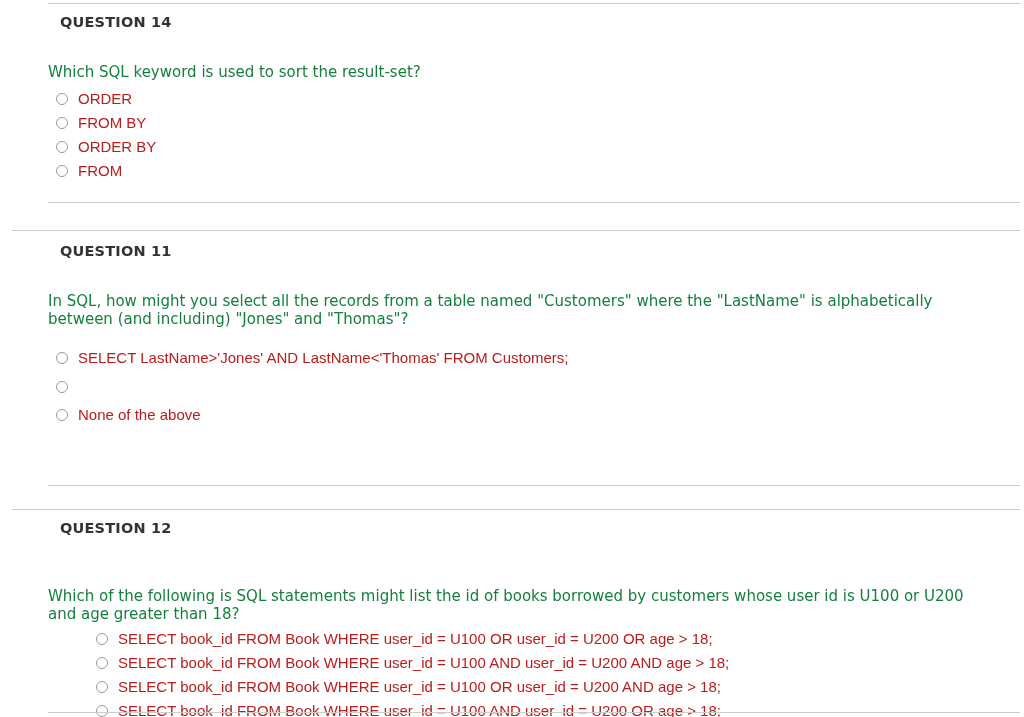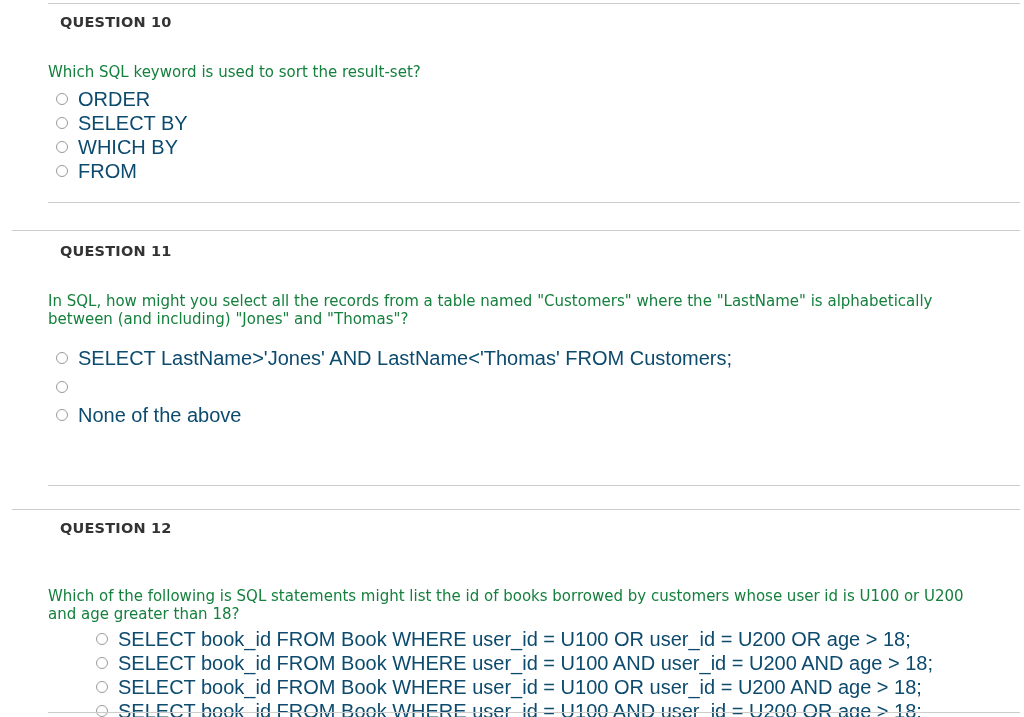--- a/index.html
+++ b/index.html
@@ -71,22 +71,22 @@
   .options {
     list-style: none;
     margin: 0;
     padding: 0;
   }
   .option {
     display: flex;
     align-items: flex-start;
     margin-left: 56px;
     font-family: "Liberation Sans", sans-serif;
-    font-size: 20px;
-    color: #0c4a6e;
+    font-size: 15px;
+    color: #b91c1c;
     cursor: default;
   }
   .options.tight .option { height: 24px; line-height: 24px; }
   .options.loose .option { height: 28.5px; line-height: 28.5px; }
 
   .radio {
     flex: 0 0 auto;
     width: 12px;
     height: 12px;
     border: 1px solid #9a9a9a;
@@ -126,34 +126,34 @@
   #rule-bottom     { top: 712px; }
 </style>
 </head>
 <body>
 
 <div class="page">
 
   <div class="rule-inner" id="rule-top"></div>
 
   <div class="question-block" id="q10-block">
-    <div class="q-heading">QUESTION 10</div>
+    <div class="q-heading">QUESTION 14</div>
     <div class="q-text" id="q10-text">Which SQL keyword is used to sort the result-set?</div>
     <ul class="options tight" id="q10-options">
       <li class="option">
         <span class="radio"></span>
         <span class="option-label">ORDER</span>
       </li>
       <li class="option">
         <span class="radio"></span>
-        <span class="option-label">SELECT BY</span>
-      </li>
-      <li class="option">
-        <span class="radio"></span>
-        <span class="option-label">WHICH BY</span>
+        <span class="option-label">FROM BY</span>
+      </li>
+      <li class="option">
+        <span class="radio"></span>
+        <span class="option-label">ORDER BY</span>
       </li>
       <li class="option">
         <span class="radio"></span>
         <span class="option-label">FROM</span>
       </li>
     </ul>
   </div>
 
   <div class="rule-inner" id="rule-q10-inner"></div>
   <div class="rule-outer" id="rule-q10-outer"></div>

